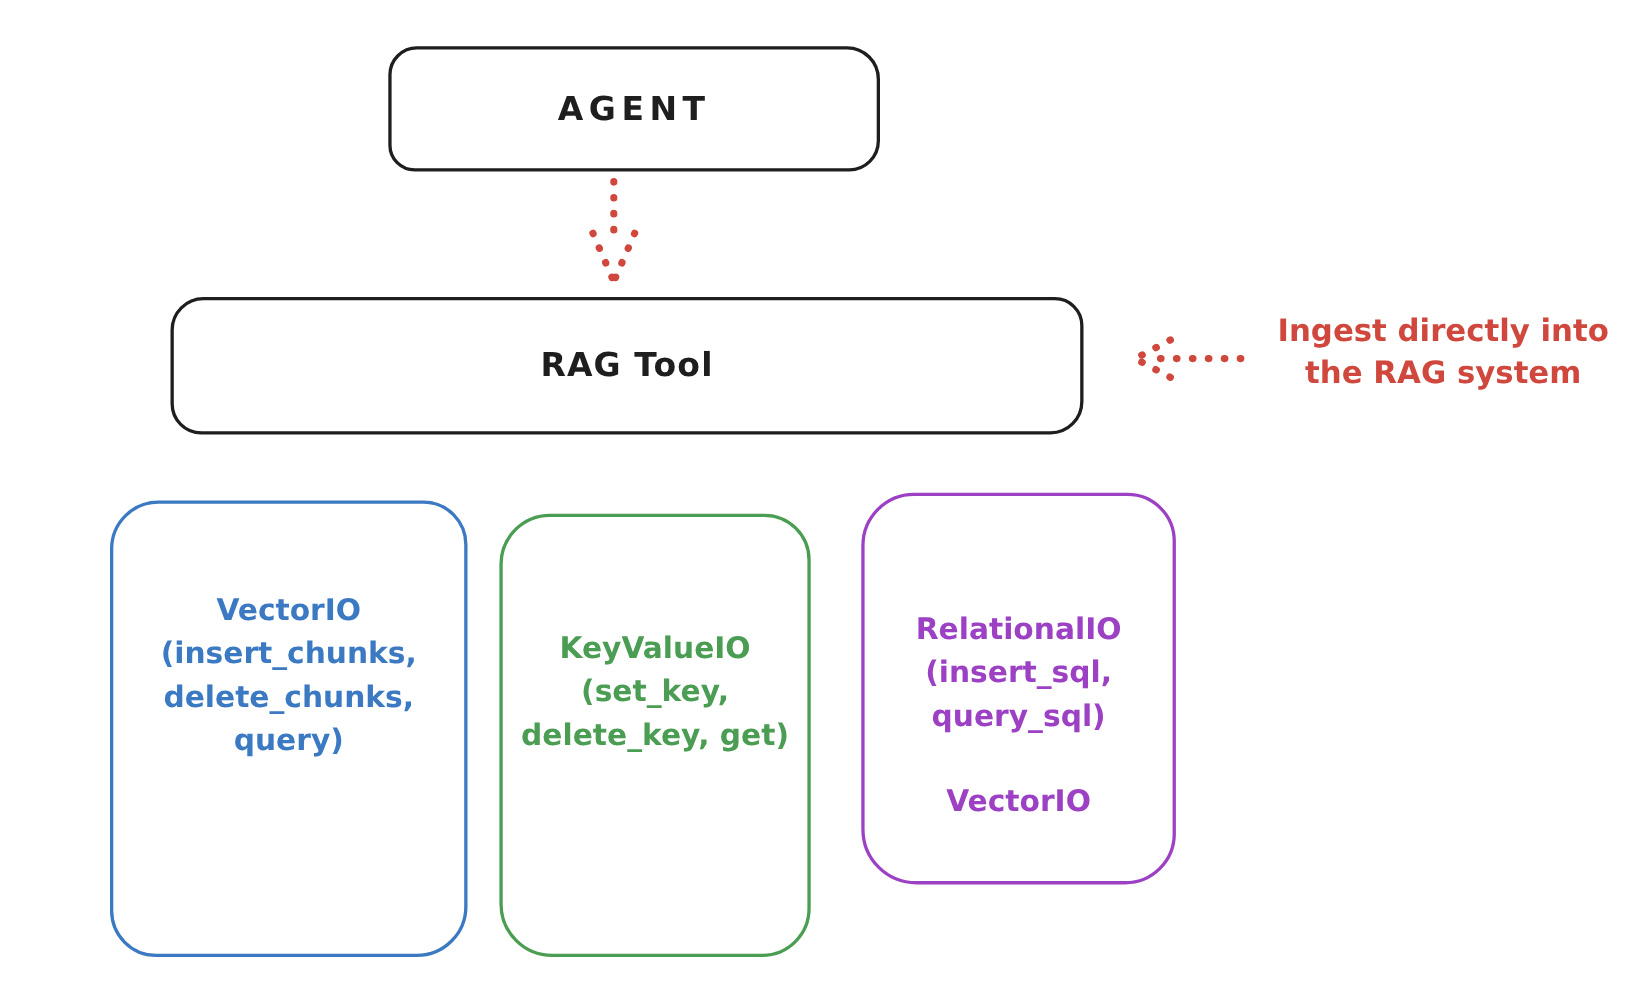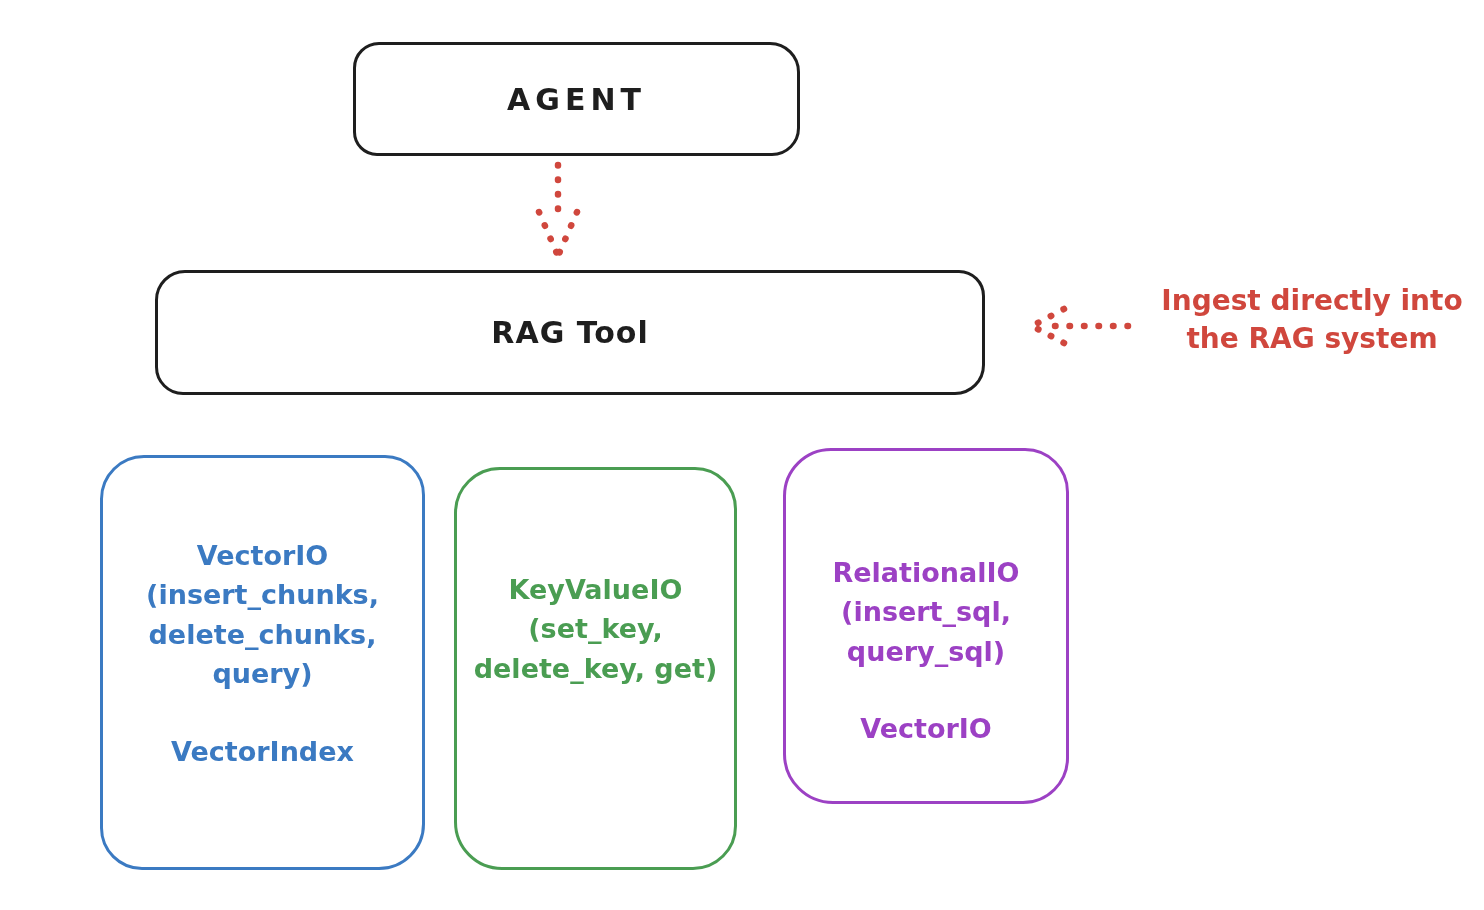--- a/index.html
+++ b/index.html
@@ -136,21 +136,20 @@
   </svg>
 
   <div class="annotation">Ingest directly into
 the RAG system</div>
 
   <div class="backend backend-vector" style="--accent: #3b7ac2;">
     <div class="backend-label">VectorIO
 (insert_chunks,
 delete_chunks,
 query)</div>
-    <div class="backend-index">VectorIndex</div>
   </div>
 
   <div class="backend backend-keyvalue" style="--accent: #4a9d52;">
     <div class="backend-label">KeyValueIO
 (set_key,
 delete_key, get)</div>
   </div>
 
   <div class="backend backend-relational" style="--accent: #9c41c4;">
     <div class="backend-label">RelationalIO

